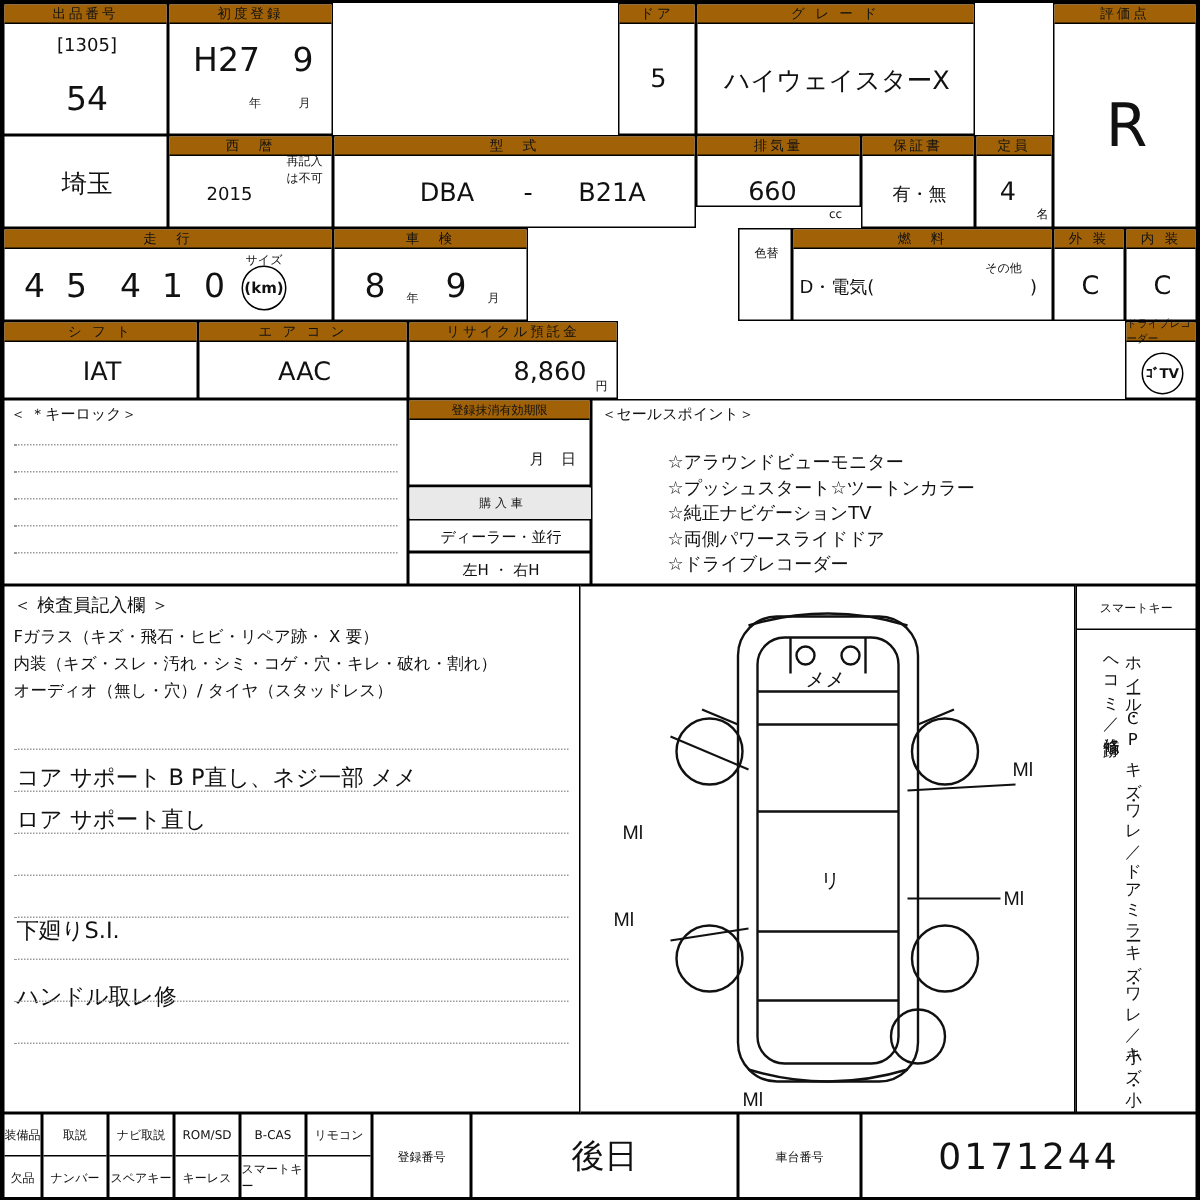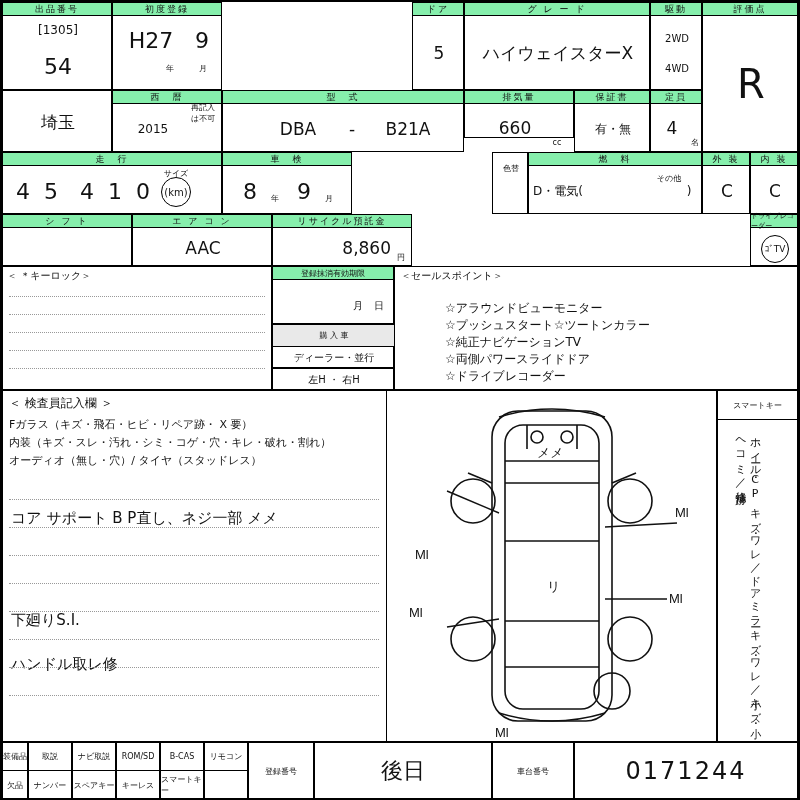--- a/index.html
+++ b/index.html
@@ -1,29 +1,29 @@
 <!DOCTYPE html>
 <html><head>
 <meta charset="utf-8">
 <style>
   html,body{margin:0;padding:0;background:#fff;}
   body{width:800px;height:800px;font-family:"DejaVu Sans","Liberation Sans",sans-serif;color:#111;}
   .sheet{position:relative;width:800px;height:800px;box-sizing:border-box;border:2px solid #000;}
   .box{position:absolute;box-sizing:border-box;border:1px solid #000;}
   .lblbar{position:absolute;left:0;top:0;right:0;height:13px;border-bottom:1px solid #000;
-          background:#86efac;font-size:9px;letter-spacing:2px;display:flex;align-items:center;
+          background:#a16207;font-size:9px;letter-spacing:2px;display:flex;align-items:center;
           justify-content:center;box-sizing:border-box;}
   .cell{position:absolute;box-sizing:border-box;display:flex;align-items:center;justify-content:center;}
   .val{font-size:17px;}
   .val-lg{font-size:22px;}
   .val-sm{font-size:12px;}
   .val-xs{font-size:10px;}
   .sub{font-size:8px;color:#222;}
   .circ{border:1.5px solid #000;border-radius:50%;display:flex;align-items:center;justify-content:center;
-        font-size:10px;box-sizing:border-box;}
+        font-size:10px;box-sizing:border-box;font-weight:bold;}
   .dotline{border-bottom:1px dotted #999;}
   .kanacol{writing-mode:vertical-rl;text-orientation:upright;font-size:11px;letter-spacing:1px;line-height:1.35;}
   .sales li{list-style:none;margin:0;padding:0;font-size:12px;line-height:17px;}
   .insp{font-size:11px;line-height:16px;}
   .scribble{font-size:15px;color:#111;line-height:22px;}
   .tiny{font-size:8px;}
   svg{display:block;}
 </style>
 </head>
 <body>
@@ -48,25 +48,20 @@
   <div class="box" style="left:410px;top:0;width:52px;height:88px">
     <div class="lblbar">ドア</div>
     <div class="cell val" style="left:0;top:14px;width:52px;height:72px">5</div>
   </div>
 
   <div class="box" style="left:462px;top:0;width:186px;height:88px">
     <div class="lblbar">グ レ ー ド</div>
     <div class="cell val" style="left:0;top:14px;width:186px;height:72px">ハイウェイスターX</div>
   </div>
 
-  <div class="box" style="left:648px;top:0;width:52px;height:88px">
-    <div class="lblbar">駆動</div>
-    <div class="cell val-xs" style="left:0;top:22px;width:52px;height:26px">2WD</div>
-    <div class="cell val-xs" style="left:0;top:52px;width:52px;height:26px">4WD</div>
-  </div>
 
   <div class="box" style="left:700px;top:0;width:96px;height:150px">
     <div class="lblbar">評価点</div>
     <div class="cell" style="left:0;top:14px;width:96px;height:134px;font-size:40px">R</div>
   </div>
 
   <div class="box" style="left:0;top:88px;width:110px;height:62px">
     <div class="cell val" style="left:0;top:0;width:110px;height:62px">埼玉</div>
   </div>
 
@@ -135,20 +130,21 @@
     <div class="lblbar">外 装</div>
     <div class="cell val" style="left:0;top:14px;width:48px;height:48px">C</div>
   </div>
   <div class="box" style="left:748px;top:150px;width:48px;height:62px">
     <div class="lblbar">内 装</div>
     <div class="cell val" style="left:0;top:14px;width:48px;height:48px">C</div>
   </div>
 
   <div class="box" style="left:0;top:212px;width:130px;height:52px">
     <div class="lblbar">シ フ ト</div>
+    <div class="cell val" style="left:0;top:14px;width:130px;height:38px">IAT</div>
   </div>
 
   <div class="box" style="left:130px;top:212px;width:140px;height:52px">
     <div class="lblbar">エ ア コ ン</div>
     <div class="cell val" style="left:0;top:14px;width:140px;height:38px">AAC</div>
   </div>
 
   <div class="box" style="left:270px;top:212px;width:140px;height:52px">
     <div class="lblbar">リサイクル預託金</div>
     <div class="cell val" style="left:0;top:14px;width:118px;height:38px;justify-content:flex-end">8,860</div>
@@ -197,20 +193,21 @@
     </ul>
   </div>
 
   <div class="box" style="left:0;top:388px;width:385px;height:352px">
     <div style="position:absolute;left:6px;top:4px;font-size:12px">＜ 検査員記入欄 ＞</div>
     <div class="insp" style="position:absolute;left:6px;top:26px">Fガラス（キズ・飛石・ヒビ・リペア跡・ X 要）</div>
     <div class="insp" style="position:absolute;left:6px;top:44px">内装（キズ・スレ・汚れ・シミ・コゲ・穴・キレ・破れ・割れ）</div>
     <div class="insp" style="position:absolute;left:6px;top:62px">オーディオ（無し・穴）/ タイヤ（スタッドレス）</div>
 
     <div class="scribble" style="position:absolute;left:8px;top:116px">コア サポート B P直し、ネジ一部 メメ</div>
+    <div class="scribble" style="position:absolute;left:8px;top:144px">ロア サポート直し</div>
     <div class="scribble" style="position:absolute;left:8px;top:218px">下廻りS.I.</div>
     <div class="scribble" style="position:absolute;left:8px;top:262px">ハンドル取レ修</div>
 
     <div class="dotline" style="position:absolute;left:6px;top:108px;width:370px"></div>
     <div class="dotline" style="position:absolute;left:6px;top:136px;width:370px"></div>
     <div class="dotline" style="position:absolute;left:6px;top:164px;width:370px"></div>
     <div class="dotline" style="position:absolute;left:6px;top:192px;width:370px"></div>
     <div class="dotline" style="position:absolute;left:6px;top:220px;width:370px"></div>
     <div class="dotline" style="position:absolute;left:6px;top:248px;width:370px"></div>
     <div class="dotline" style="position:absolute;left:6px;top:276px;width:370px"></div>

